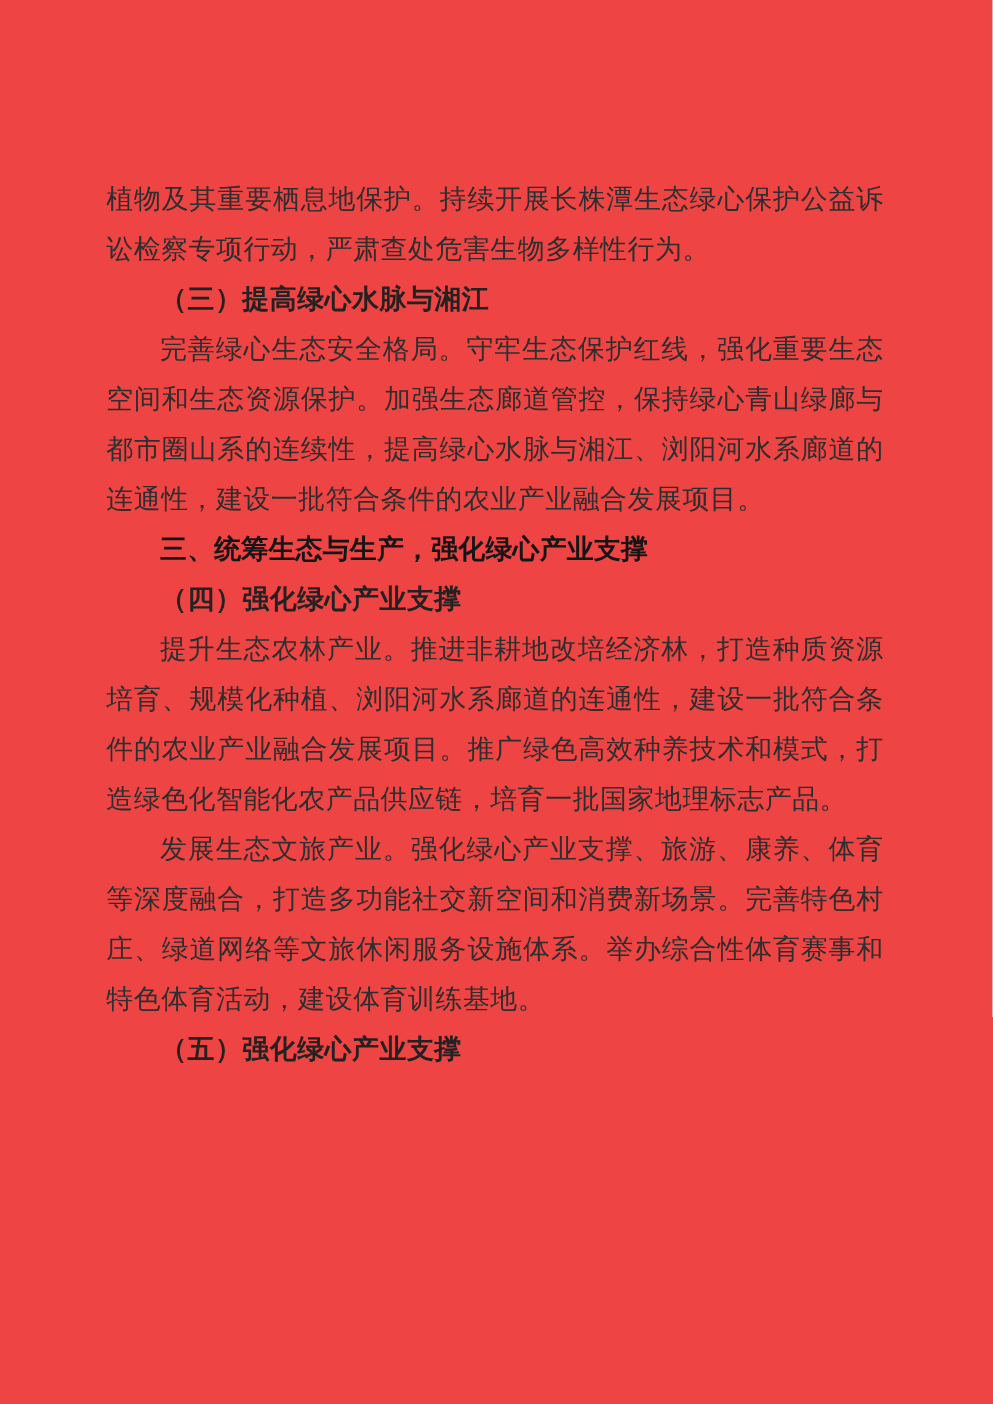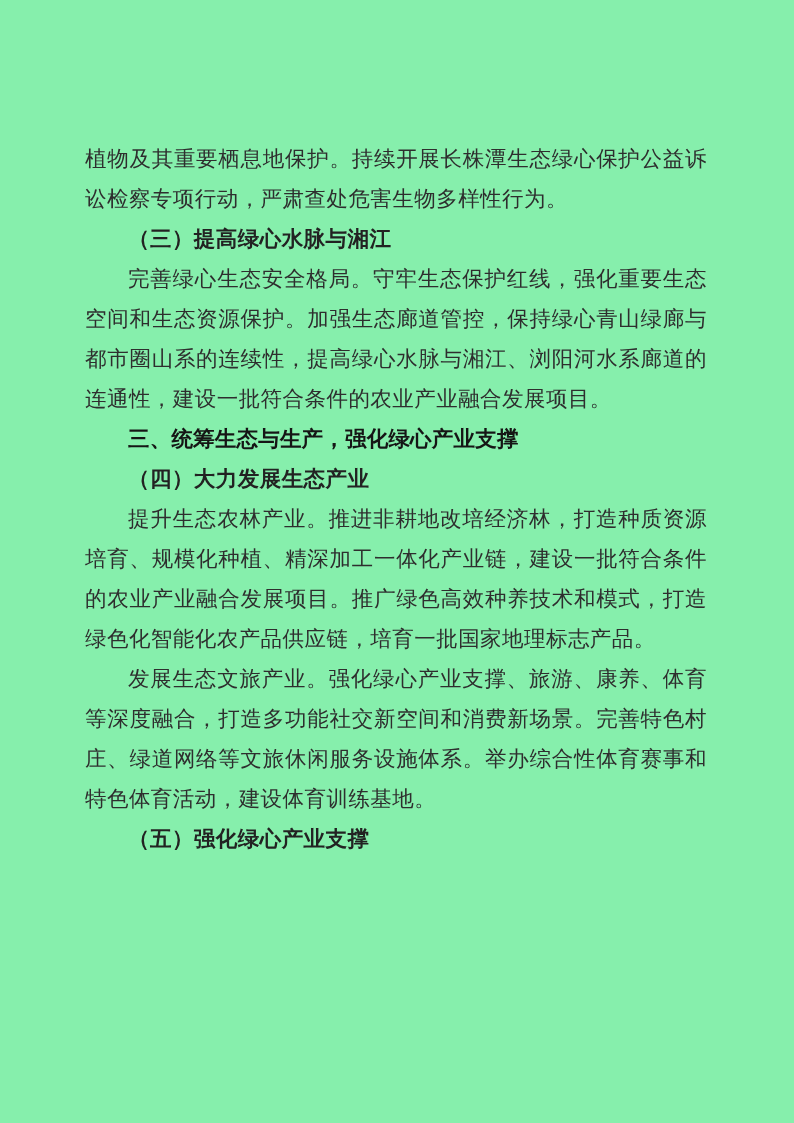--- a/index.html
+++ b/index.html
@@ -4,21 +4,21 @@
 <style>
   html, body {
     margin: 0;
     padding: 0;
     background: #ffffff;
   }
   .page {
     position: relative;
     width: 794px;
     height: 1123px;
-    background: #86efac;
+    background: #ef4444;
     overflow: hidden;
     font-family: "Liberation Serif", "DejaVu Serif", serif;
     color: #2e2e2e;
   }
   .content {
     position: absolute;
     left: 85px;
     top: 139px;
     width: 622px;
     font-size: 21.5px;
@@ -54,18 +54,18 @@
 </style>
 </head>
 <body>
 
 <div class="page">
   <div class="content">
     <p class="body cont">植物及其重要栖息地保护。持续开展长株潭生态绿心保护公益诉讼检察专项行动，严肃查处危害生物多样性行为。</p>
     <p class="h2">（三）提高绿心水脉与湘江</p>
     <p class="body">完善绿心生态安全格局。守牢生态保护红线，强化重要生态空间和生态资源保护。加强生态廊道管控，保持绿心青山绿廊与都市圈山系的连续性，提高绿心水脉与湘江、浏阳河水系廊道的连通性，建设一批符合条件的农业产业融合发展项目。</p>
     <p class="h1">三、统筹生态与生产，强化绿心产业支撑</p>
-    <p class="h2">（四）大力发展生态产业</p>
-    <p class="body">提升生态农林产业。推进非耕地改培经济林，打造种质资源培育、规模化种植、精深加工一体化产业链，建设一批符合条件的农业产业融合发展项目。推广绿色高效种养技术和模式，打造绿色化智能化农产品供应链，培育一批国家地理标志产品。</p>
+    <p class="h2">（四）强化绿心产业支撑</p>
+    <p class="body">提升生态农林产业。推进非耕地改培经济林，打造种质资源培育、规模化种植、浏阳河水系廊道的连通性，建设一批符合条件的农业产业融合发展项目。推广绿色高效种养技术和模式，打造绿色化智能化农产品供应链，培育一批国家地理标志产品。</p>
     <p class="body">发展生态文旅产业。强化绿心产业支撑、旅游、康养、体育等深度融合，打造多功能社交新空间和消费新场景。完善特色村庄、绿道网络等文旅休闲服务设施体系。举办综合性体育赛事和特色体育活动，建设体育训练基地。</p>
     <p class="h2">（五）强化绿心产业支撑</p>
   </div>
 </div>
 
 </body></html>

